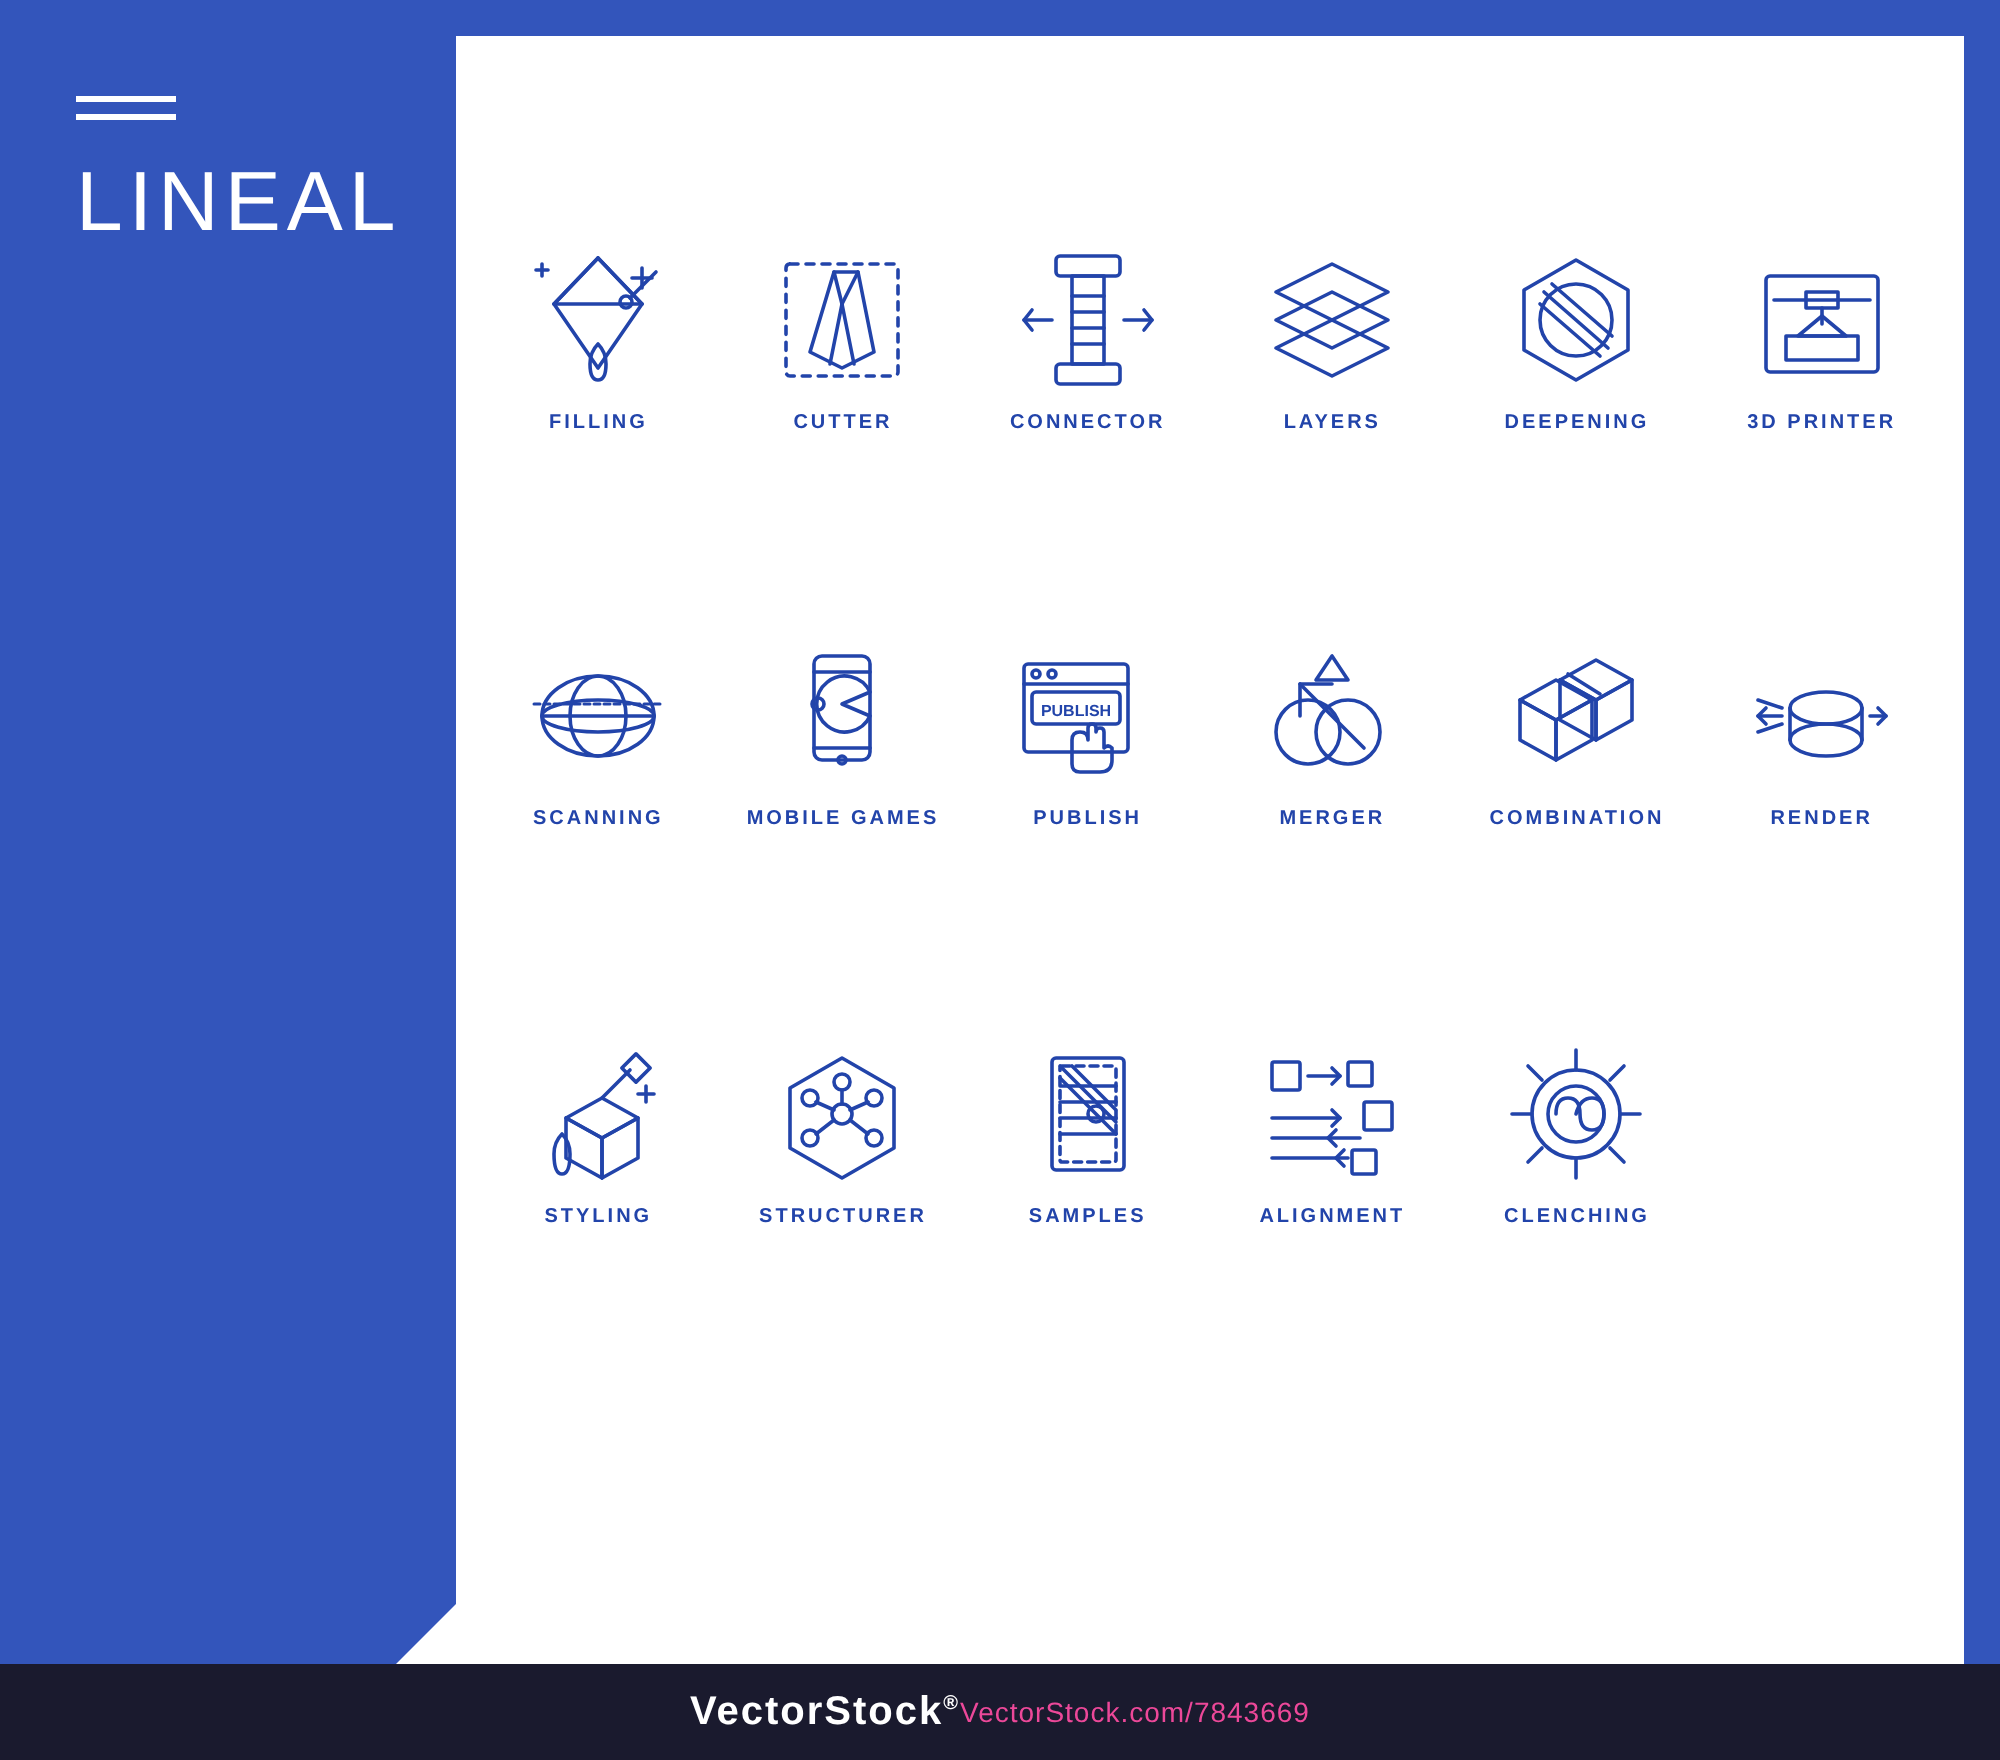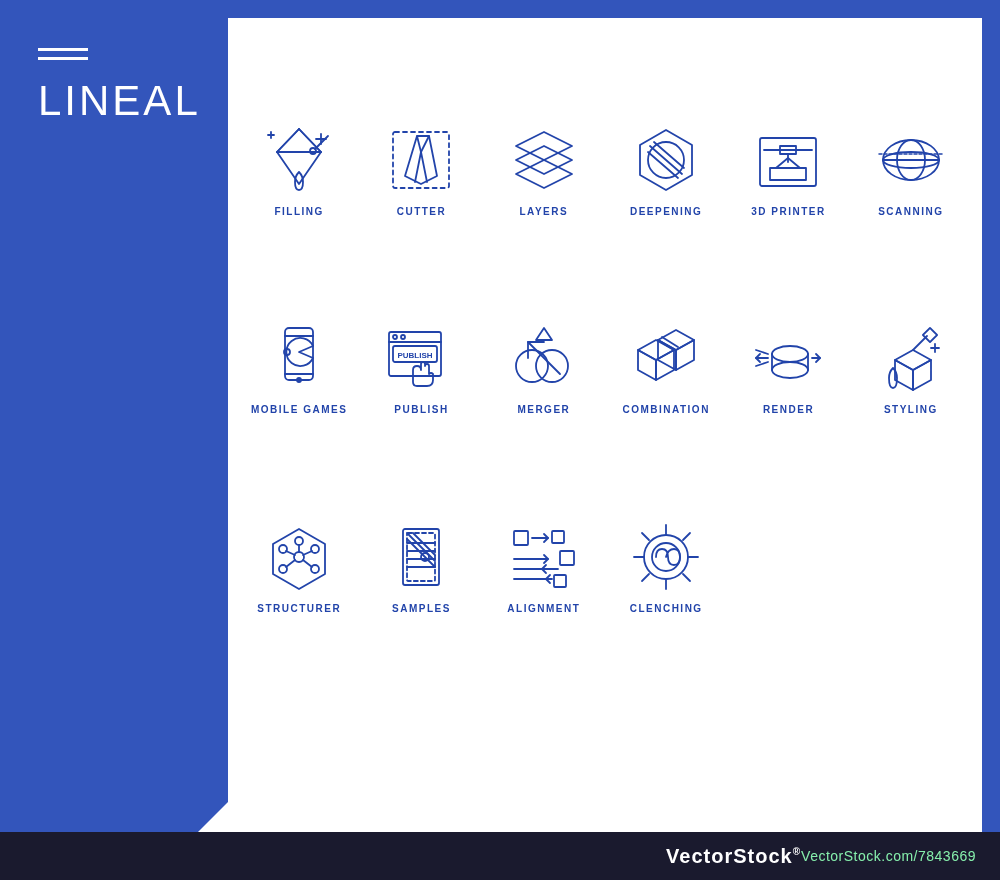--- a/index.html
+++ b/index.html
@@ -109,39 +109,39 @@
       color: #2244aa;
       text-align: center;
       text-transform: uppercase;
     }
 
     .footer-bar {
       background: #1a1a2e;
       height: 48px;
       display: flex;
       align-items: center;
-      justify-content: flex-end;
+      justify-content: center;
       padding: 0 24px;
       margin-top: 0;
     }
 
     .footer-logo {
       color: white;
       font-size: 20px;
       font-weight: bold;
       letter-spacing: 1px;
     }
 
     .footer-logo sup {
       font-size: 10px;
       vertical-align: super;
     }
 
     .footer-url {
-      color: #86efac;
+      color: #ec4899;
       font-size: 14px;
       letter-spacing: 0.5px;
     }
 
     
     .corner-cut {
       position: absolute;
       bottom: 0;
       right: 0;
       width: 0;
@@ -201,20 +201,41 @@
               <polygon points="32,12 44,12 52,52 36,60 20,52"></polygon>
               <line x1="32" y1="12" x2="36" y2="28"></line>
               <line x1="44" y1="12" x2="36" y2="28"></line>
               <line x1="36" y1="28" x2="30" y2="58"></line>
               <line x1="36" y1="28" x2="42" y2="58"></line>
             </svg>
           </div>
           <span class="icon-label">CUTTER</span>
         </div>
 
+        <div class="icon-cell">
+          <div class="icon-img">
+            <svg viewBox="0 0 72 72">
+
+              <rect x="20" y="4" width="32" height="10" rx="2"></rect>
+              <rect x="20" y="58" width="32" height="10" rx="2"></rect>
+              <rect x="28" y="14" width="16" height="44"></rect>
+
+              <line x1="4" y1="36" x2="18" y2="36"></line>
+              <line x1="54" y1="36" x2="68" y2="36"></line>
+              <polyline points="8,31 4,36 8,41"></polyline>
+              <polyline points="64,31 68,36 64,41"></polyline>
+
+              <line x1="28" y1="24" x2="44" y2="24"></line>
+              <line x1="28" y1="32" x2="44" y2="32"></line>
+              <line x1="28" y1="40" x2="44" y2="40"></line>
+              <line x1="28" y1="48" x2="44" y2="48"></line>
+            </svg>
+          </div>
+          <span class="icon-label">CONNECTOR</span>
+        </div>
 
         <div class="icon-cell">
           <div class="icon-img">
             <svg viewBox="0 0 72 72">
 
               <polygon points="36,8 64,22 36,36 8,22"></polygon>
               <polygon points="36,22 64,36 36,50 8,36"></polygon>
               <polygon points="36,36 64,50 36,64 8,50"></polygon>
             </svg>
           </div>

